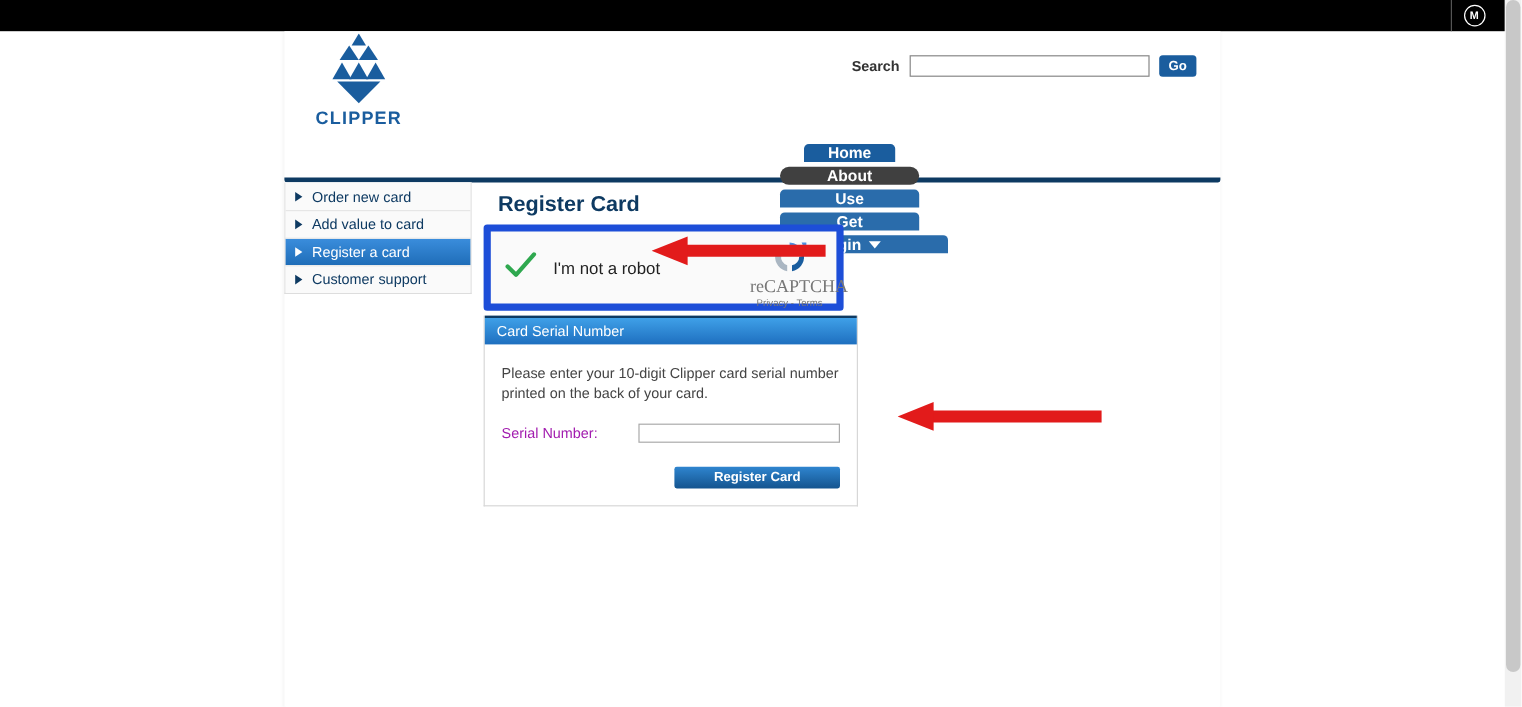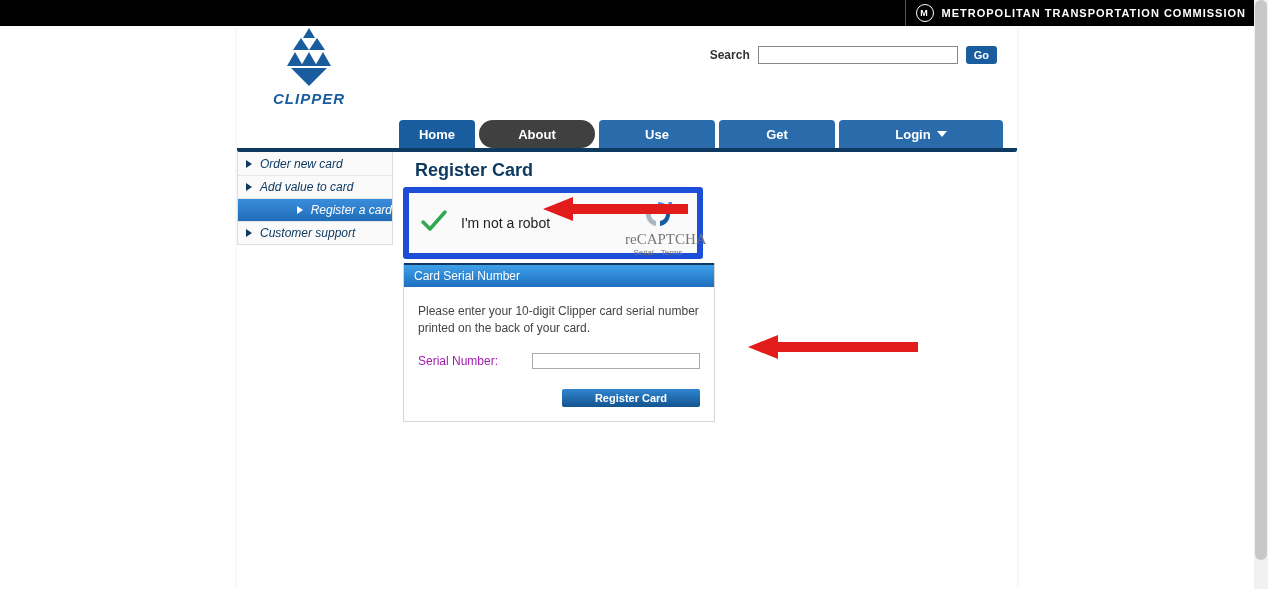--- a/index.html
+++ b/index.html
@@ -59,23 +59,22 @@
     min-height: 570px;
   }
 
   
   .header {
     position: relative;
     height: 94px;
   }
   .logo {
     position: absolute;
-    left: 36px;
+    left: 26px;
     top: 2px;
-    font-style: italic;
   }
   .logo svg { display: block; margin: 0 auto;}
   .logo-text {
     font-weight: bold;
     color: #1a5d9e;
     font-size: 15px;
     letter-spacing: 1px;
     margin-top: 2px;
   }
 
@@ -110,20 +109,21 @@
     cursor: pointer;
   }
 
   
   .nav {
     display: flex;
     gap: 4px;
     margin-left: 162px;
     height: 28px;
     align-items: center;
+    flex-direction: column;
   }
   .nav-tab {
     background: #1a5d9e;
     color: #fff;
     font-weight: bold;
     font-size: 13px;
     height: 28px;
     display: flex;
     align-items: center;
     justify-content: center;
@@ -167,34 +167,32 @@
   .sidebar-item {
     display: flex;
     align-items: center;
     height: 23px;
     font-size: 12px;
     color: #0e3a62;
     padding-left: 8px;
     border-top: 1px solid #e6e6e6;
     cursor: pointer;
     background: #fafafa;
-    font-style: italic;
   }
   .sidebar-item:first-child { border-top: none; }
   .sidebar-item .arrow {
     width: 0; height: 0;
     border-top: 4px solid transparent;
     border-bottom: 4px solid transparent;
     border-left: 6px solid #0e3a62;
     margin-right: 8px;
   }
   .sidebar-item.active {
     background: linear-gradient(#3a8ddc, #1f6db8);
     color: #fff;
-    justify-content: flex-end;
   }
   .sidebar-item.active .arrow { border-left-color: #fff; }
 
   
   .main {
     flex: 1;
     padding: 8px 16px 16px 10px;
   }
   .page-title {
     color: #0e3a62;
@@ -320,21 +318,20 @@
 </style>
 </head>
 <body>
 
 <div class="outer">
 
 <div class="top-bar">
   <div class="divider"></div>
   <div class="mtc">
     <span class="mtc-icon">M</span>
-    <span>METROPOLITAN TRANSPORTATION COMMISSION</span>
   </div>
 </div>
 
 <div class="page">
 
   <div class="header">
     <div class="logo">
       <svg width="52" height="60" viewBox="0 0 52 60">
         <polygon points="26,0 20,10 32,10" fill="#1a5d9e"></polygon>
         <polygon points="18,10 10,22 26,22" fill="#1a5d9e"></polygon>
@@ -397,21 +394,21 @@
         </span>
         <span class="captcha-text">I'm not a robot</span>
         <div class="captcha-right">
           <svg width="32" height="30" viewBox="0 0 32 30">
             <path d="M16 3 A12 12 0 0 1 27 11 L22 11 A7 7 0 0 0 16 7 Z" fill="#4a90e2"></path>
             <path d="M28 14 A12 12 0 0 1 18 27 L18 22 A7 7 0 0 0 24 15 Z" fill="#1a5d9e"></path>
             <path d="M14 27 A12 12 0 0 1 4 14 L9 14 A7 7 0 0 0 14 22 Z" fill="#aab6c2"></path>
             <polygon points="26,3 30,3 30,12" fill="#4a90e2"></polygon>
           </svg>
           <div class="captcha-brand">reCAPTCHA</div>
-          <div class="captcha-links">Serial - Terms</div>
+          <div class="captcha-links">Privacy - Terms</div>
         </div>
       </div>
 
       <div class="panel">
         <div class="panel-header">Card Serial Number</div>
         <div class="panel-body">
           <p>Please enter your 10-digit Clipper card serial number printed on the back of your card.</p>
           <div class="field-row">
             <span class="field-label">Serial Number:</span>
             <input class="serial-input" type="text" style="">

